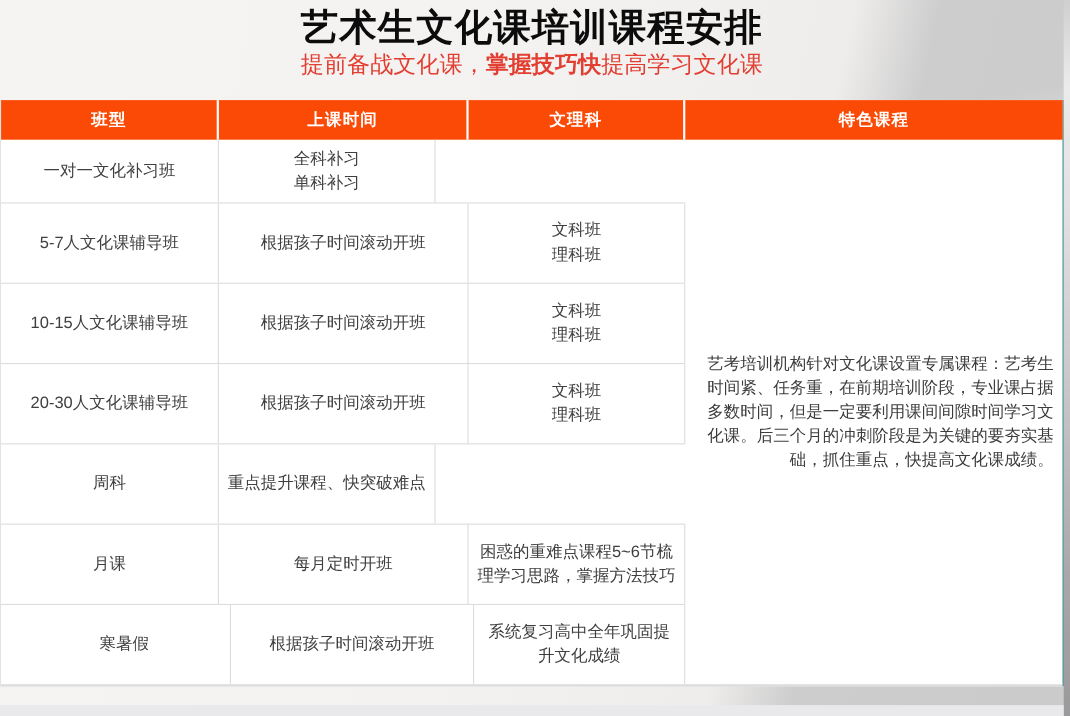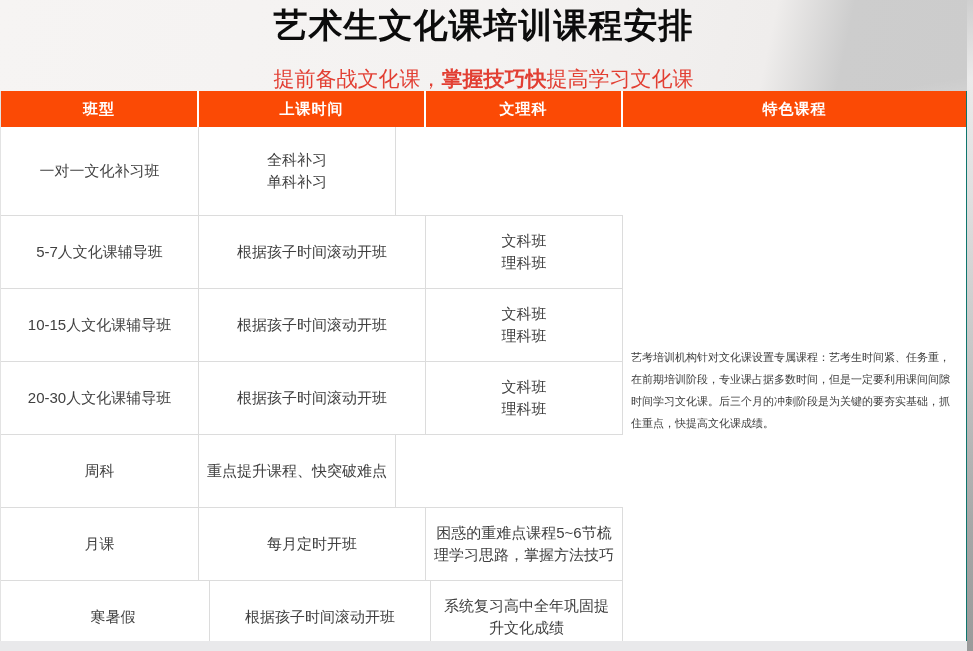--- a/index.html
+++ b/index.html
@@ -24,21 +24,21 @@
   }
   .hero {
     position: absolute; top: 0; left: 0;
     width: 967px; height: 91px; text-align: center;
   }
   .hero h1 {
     margin: 7px 0 0; font-size: 34px; line-height: 36px;
     font-weight: bold; color: #0c0c0c; letter-spacing: 1px;
   }
   .hero .subtitle {
-    margin: 24px 0 0; font-size: 21px; line-height: 24px;
+    margin: 4px 0 0; font-size: 21px; line-height: 24px;
     color: #e23f33; font-weight: normal;
   }
   .hero .subtitle strong { color: #e23f33; font-weight: bold; }
 
   .table {
     position: absolute; top: 91px; left: 0; width: 967px;
     background: #ffffff;
     border-left: 1px solid #e3e3e3;
     border-right: 1px solid #0f766e;
     border-bottom: 1px solid #cfcfcf;
@@ -66,22 +66,22 @@
     font-size: 15px; line-height: 22px; color: #404040;
     text-align: center; border-right: 1px solid #dcdcdc;
     padding: 2px 6px;
   }
   .feature-cell {
     width: 343px; box-sizing: border-box;
     display: flex; align-items: center; justify-content: center;
     padding: 0 8px; border-bottom: 1px solid #dcdcdc;
   }
   .feature-cell p {
-    margin: 0; font-size: 11px; line-height: 22px;
-    color: #3c3c3c; text-align: left;
+    margin: 0; font-size: 15px; line-height: 22px;
+    color: #3c3c3c; text-align: right;
   }
 
   .right-strip {
     position: absolute; top: 0; right: 0; width: 6px; height: 100%;
     background: linear-gradient(to bottom,
       #cfcfcf 0%, #ebebeb 12%, #e0e0e0 30%,
       #c6c6c6 55%, #a6a6a6 82%, #9a9a9a 100%);
   }
   .bottom-strip {
     position: absolute; left: 0; bottom: 0; width: 967px; height: 10px;
@@ -101,21 +101,21 @@
 
 <div class="table">
   <div class="thead">
     <div class="th col1">班型</div>
     <div class="th col2">上课时间</div>
     <div class="th col3">文理科</div>
     <div class="th col4">特色课程</div>
   </div>
   <div class="tbody">
     <div class="rows" id="rows">
-        <div class="trow" style="height: 89px;">
+        <div class="trow" style="height: 58px;">
           <div class="td col1">一对一文化补习班</div>
           <div class="td col3">
             <div class="subject-line">全科补习</div>
             <div class="subject-line">单科补习</div>
           </div>
         </div>
         <div class="trow" style="height: 73px;">
           <div class="td col1">5-7人文化课辅导班</div>
           <div class="td col2">根据孩子时间滚动开班</div>
           <div class="td col3">

